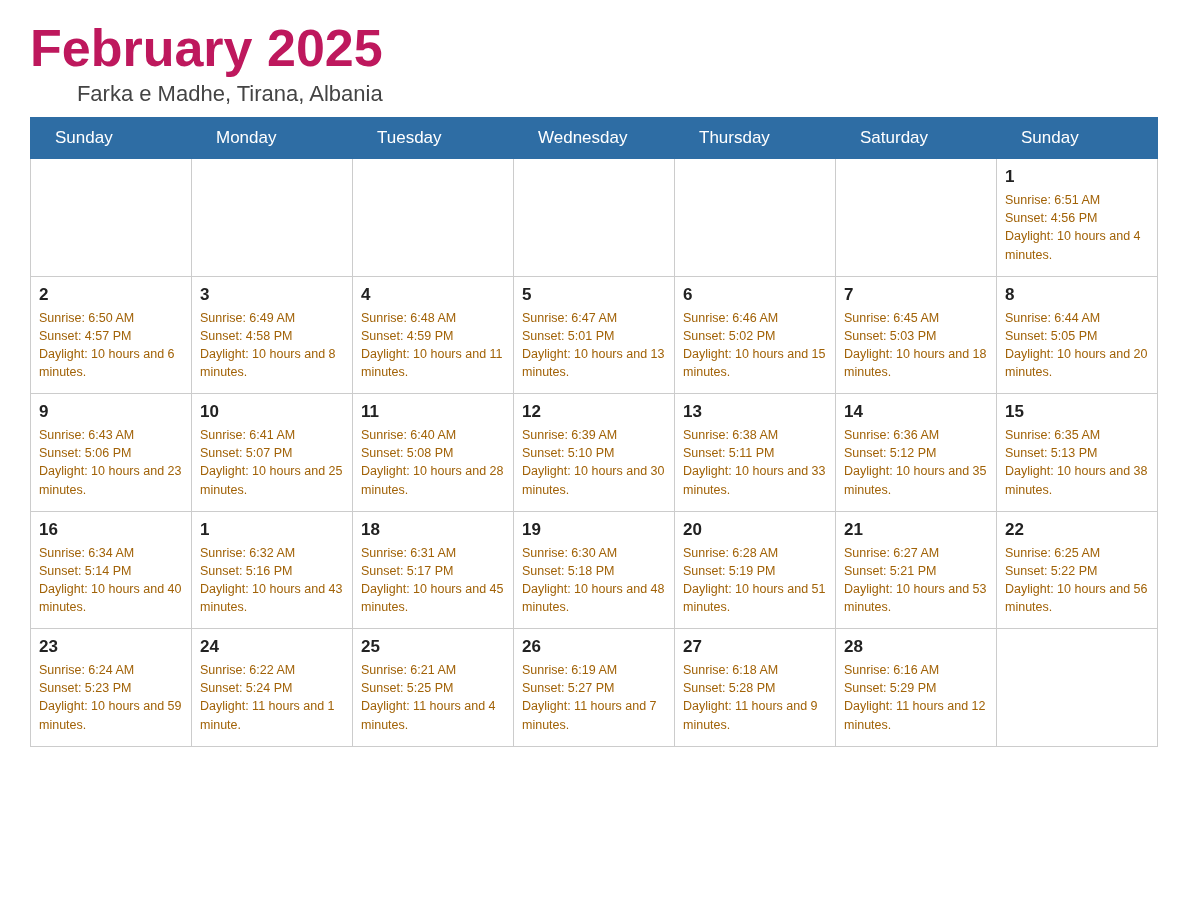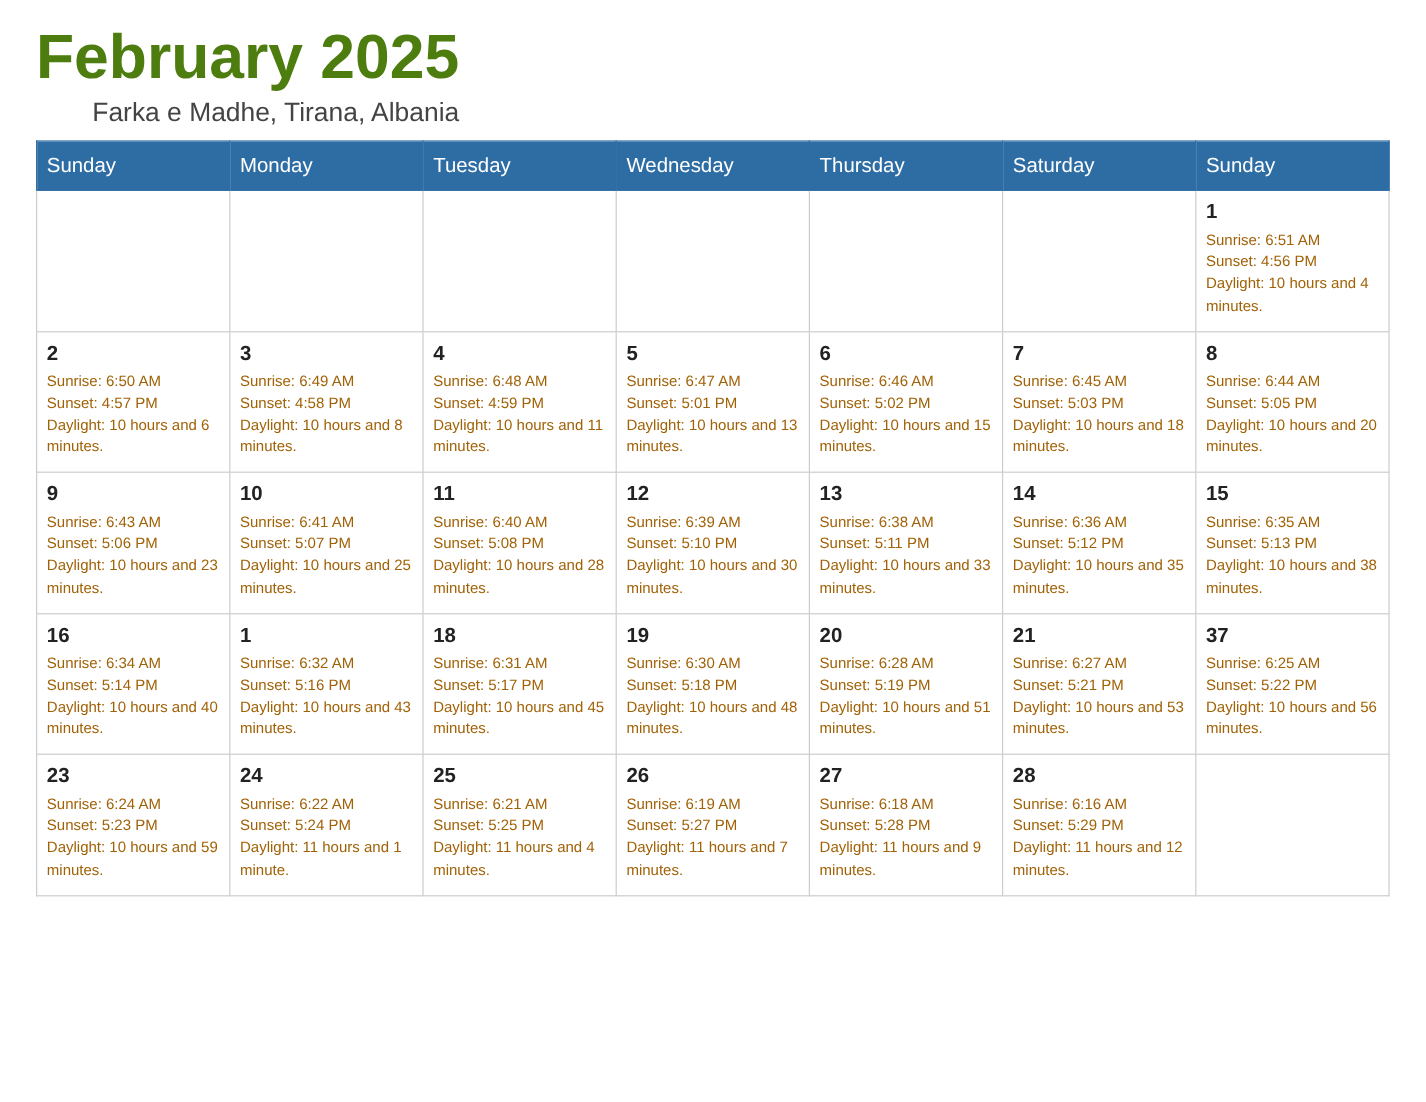--- a/index.html
+++ b/index.html
@@ -20,39 +20,39 @@
       display: flex;
       flex-direction: column;
       align-items: flex-start;
     }
     .title-area {
       text-align: right;
     }
     .month-title {
       font-size: 52px;
       font-weight: bold;
-      color: #4d7c0f;
+      color: #be185d;
       line-height: 1.1;
       text-align: right;
     }
     .location-title {
       font-size: 22px;
       color: #444;
       margin-top: 4px;
     }
     .calendar-table {
       width: 100%;
       border-collapse: collapse;
       margin-top: 10px;
     }
     .calendar-table th {
       background-color: #2e6da4;
       color: #fff;
       text-align: left;
-      padding: 10px 8px;
+      padding: 10px 24px;
       font-size: 17px;
       font-weight: normal;
       border: 1px solid #2e6da4;
     }
     .calendar-table td {
       border: 1px solid #ccc;
       vertical-align: top;
       padding: 8px 8px 12px 8px;
       width: 14.28%;
       min-height: 110px;
@@ -184,21 +184,21 @@
         </td>
         <td>
           <div class="day-number">20</div>
           <div class="day-info">Sunrise: 6:28 AM<br>Sunset: 5:19 PM<br>Daylight: 10 hours and 51 minutes.</div>
         </td>
         <td>
           <div class="day-number">21</div>
           <div class="day-info">Sunrise: 6:27 AM<br>Sunset: 5:21 PM<br>Daylight: 10 hours and 53 minutes.</div>
         </td>
         <td>
-          <div class="day-number">37</div>
+          <div class="day-number">22</div>
           <div class="day-info">Sunrise: 6:25 AM<br>Sunset: 5:22 PM<br>Daylight: 10 hours and 56 minutes.</div>
         </td>
       </tr>
       <tr>
         <td>
           <div class="day-number">23</div>
           <div class="day-info">Sunrise: 6:24 AM<br>Sunset: 5:23 PM<br>Daylight: 10 hours and 59 minutes.</div>
         </td>
         <td>
           <div class="day-number">24</div>

